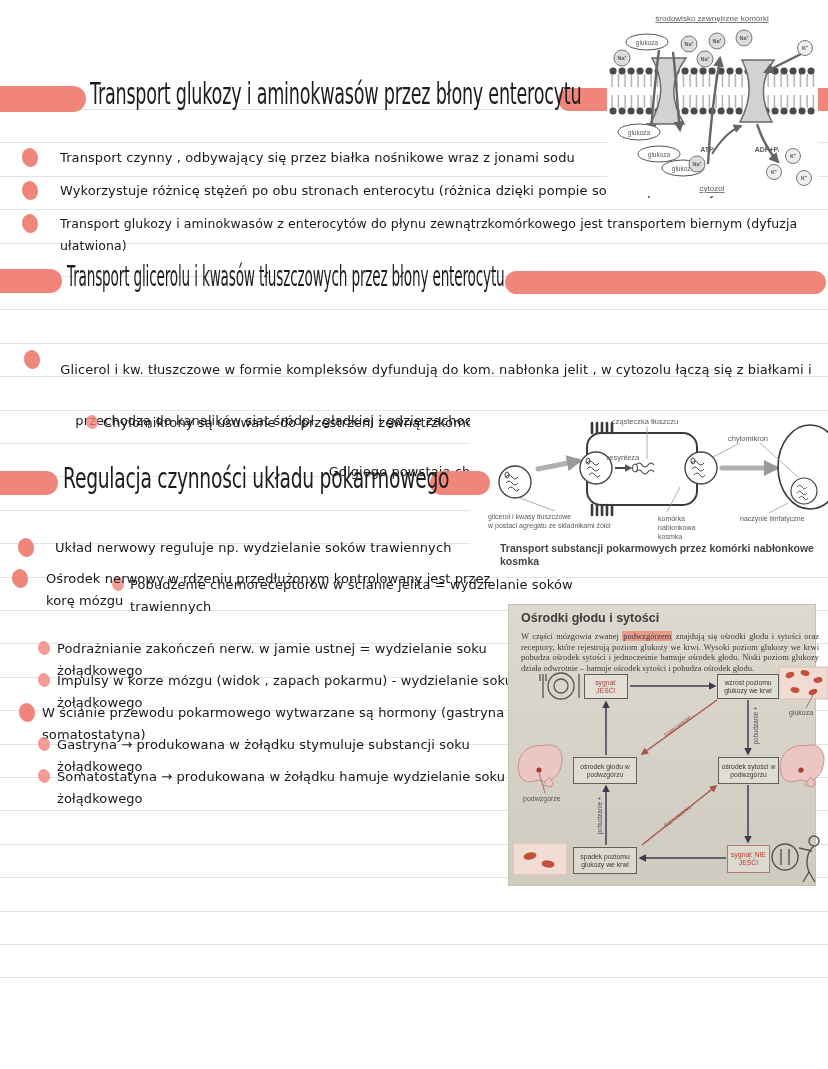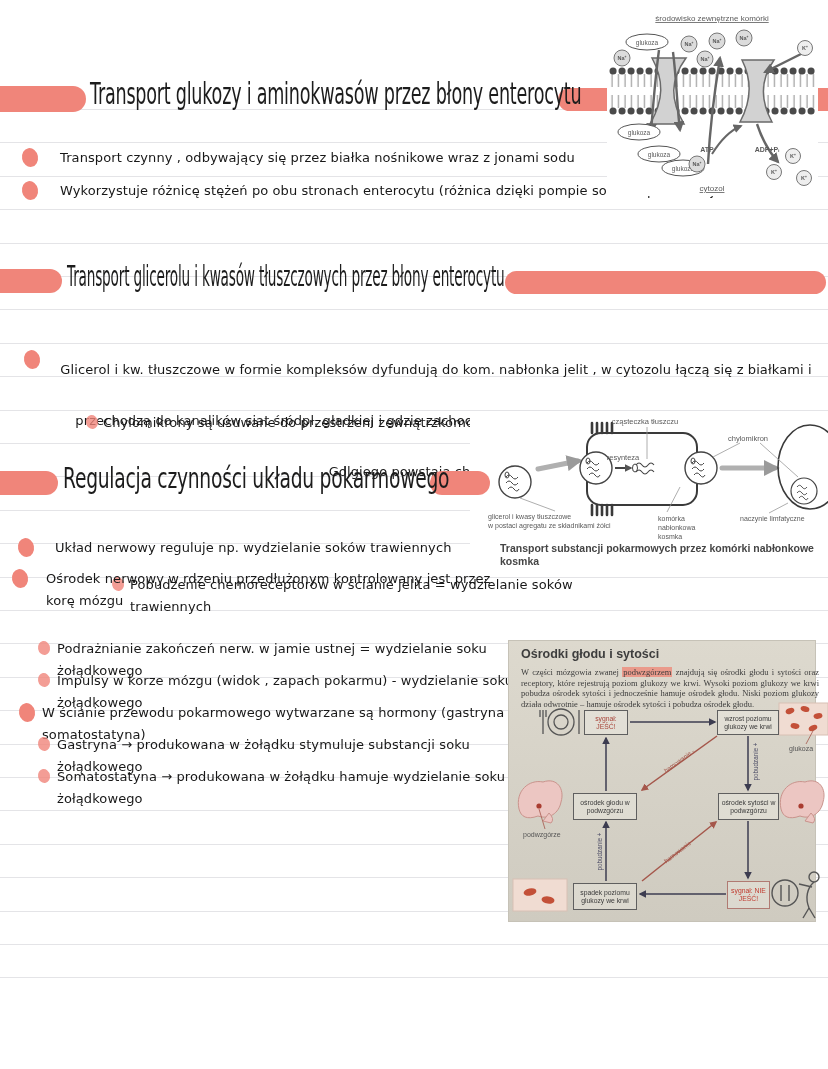--- a/index.html
+++ b/index.html
@@ -11,21 +11,21 @@
   .hd{position:absolute;color:#1c1c1c;font-size:22px;font-weight:400;white-space:nowrap;
       transform-origin:0 50%;letter-spacing:-.3px;}
   .bullet{position:absolute;font-size:13px;color:#181818;line-height:22px;letter-spacing:.1px;}
   .dot{position:absolute;width:16px;height:19px;border-radius:50%;background:#f0857a;transform:rotate(-10deg);top:1px;}
   .b2 .dot{width:12px;height:14px;opacity:.8;top:3px;}
   .note{font-size:8px;color:#9a9a9a;margin-left:6px;}
   .caption{position:absolute;left:500px;top:542px;width:328px;text-align:left;
       font:bold 10.5px/13px "Liberation Sans",sans-serif;color:#454545;}
   .dlab{font-family:"Liberation Sans",sans-serif;fill:#5a5a5a;}
   
-  .photo{position:absolute;left:508px;top:640px;width:308px;height:282px;
+  .photo{position:absolute;left:508px;top:604px;width:308px;height:282px;
       background:linear-gradient(#ddd9ce,#cfcbc0);border:1px solid #c6c2b7;box-sizing:border-box;}
   .ph-title{position:absolute;left:12px;top:6px;font:bold 12.5px "Liberation Sans",sans-serif;color:#3d3d3d;}
   .ph-para{position:absolute;left:12px;top:26px;width:298px;font:8.5px/10.6px "Liberation Serif",serif;
       color:#3c3c3c;text-align:justify;}
   .hl{background:#ea9a8b;padding:0 1px;}
   .fbox{position:absolute;border:1px solid #5f5f5f;background:rgba(250,248,242,.30);
       font:6.8px/8px "Liberation Sans",sans-serif;color:#3a3a3a;display:flex;align-items:center;
       justify-content:center;text-align:center;box-sizing:border-box;padding:1px;}
   .flab{position:absolute;font:7px "Liberation Sans",sans-serif;color:#555;}
   .vlab{position:absolute;width:60px;text-align:center;font:6.3px "Liberation Sans",sans-serif;color:#4c4c66;}
@@ -43,20 +43,24 @@
   <div class="pill" style="left:558px;top:88px;width:270px;height:23px;border-radius:12px 0 0 12px;"></div>
   <div class="hd" style="left:90px;top:81px;transform:scale(0.80,1.35);">Transport glukozy i aminokwasów przez błony enterocytu</div>
 
   <div class="bullet" style="left:60px;top:147px;width:740px;">
     <span class="dot" style="left:-38px;"></span>
     <span>Transport czynny , odbywający się przez białka nośnikowe wraz z jonami sodu</span>
   </div>
   <div class="bullet" style="left:60px;top:180px;width:760px;">
     <span class="dot" style="left:-38px;"></span>
     <span>Wykorzystuje różnicę stężeń po obu stronach enterocytu (różnica dzięki pompie sodowo-potasowej</span>
+  </div>
+  <div class="bullet" style="left:60px;top:213px;width:768px;font-size:12.5px;">
+    <span class="dot" style="left:-38px;"></span>
+    <span>Transport glukozy i aminokwasów z enterocytów do płynu zewnątrzkomórkowego jest  transportem biernym (dyfuzja ułatwiona)</span>
   </div>
 
   <div style="position:absolute;left:607px;top:8px;width:211px;height:188px;background:#a21caf;">
     <svg width="211" height="188" viewBox="0 0 211 188">
       <defs>
         <pattern id="tails" width="6.5" height="34" patternUnits="userSpaceOnUse" x="2" y="66">
           <line x1="3" y1="0" x2="3" y2="13" stroke="#8a8a8a" stroke-width="1"></line>
           <line x1="3" y1="21" x2="3" y2="34" stroke="#8a8a8a" stroke-width="1"></line>
         </pattern>
         <marker id="ah" viewBox="0 0 10 10" refX="8" refY="5" markerWidth="4.5" markerHeight="4.5" orient="auto-start-reverse">

